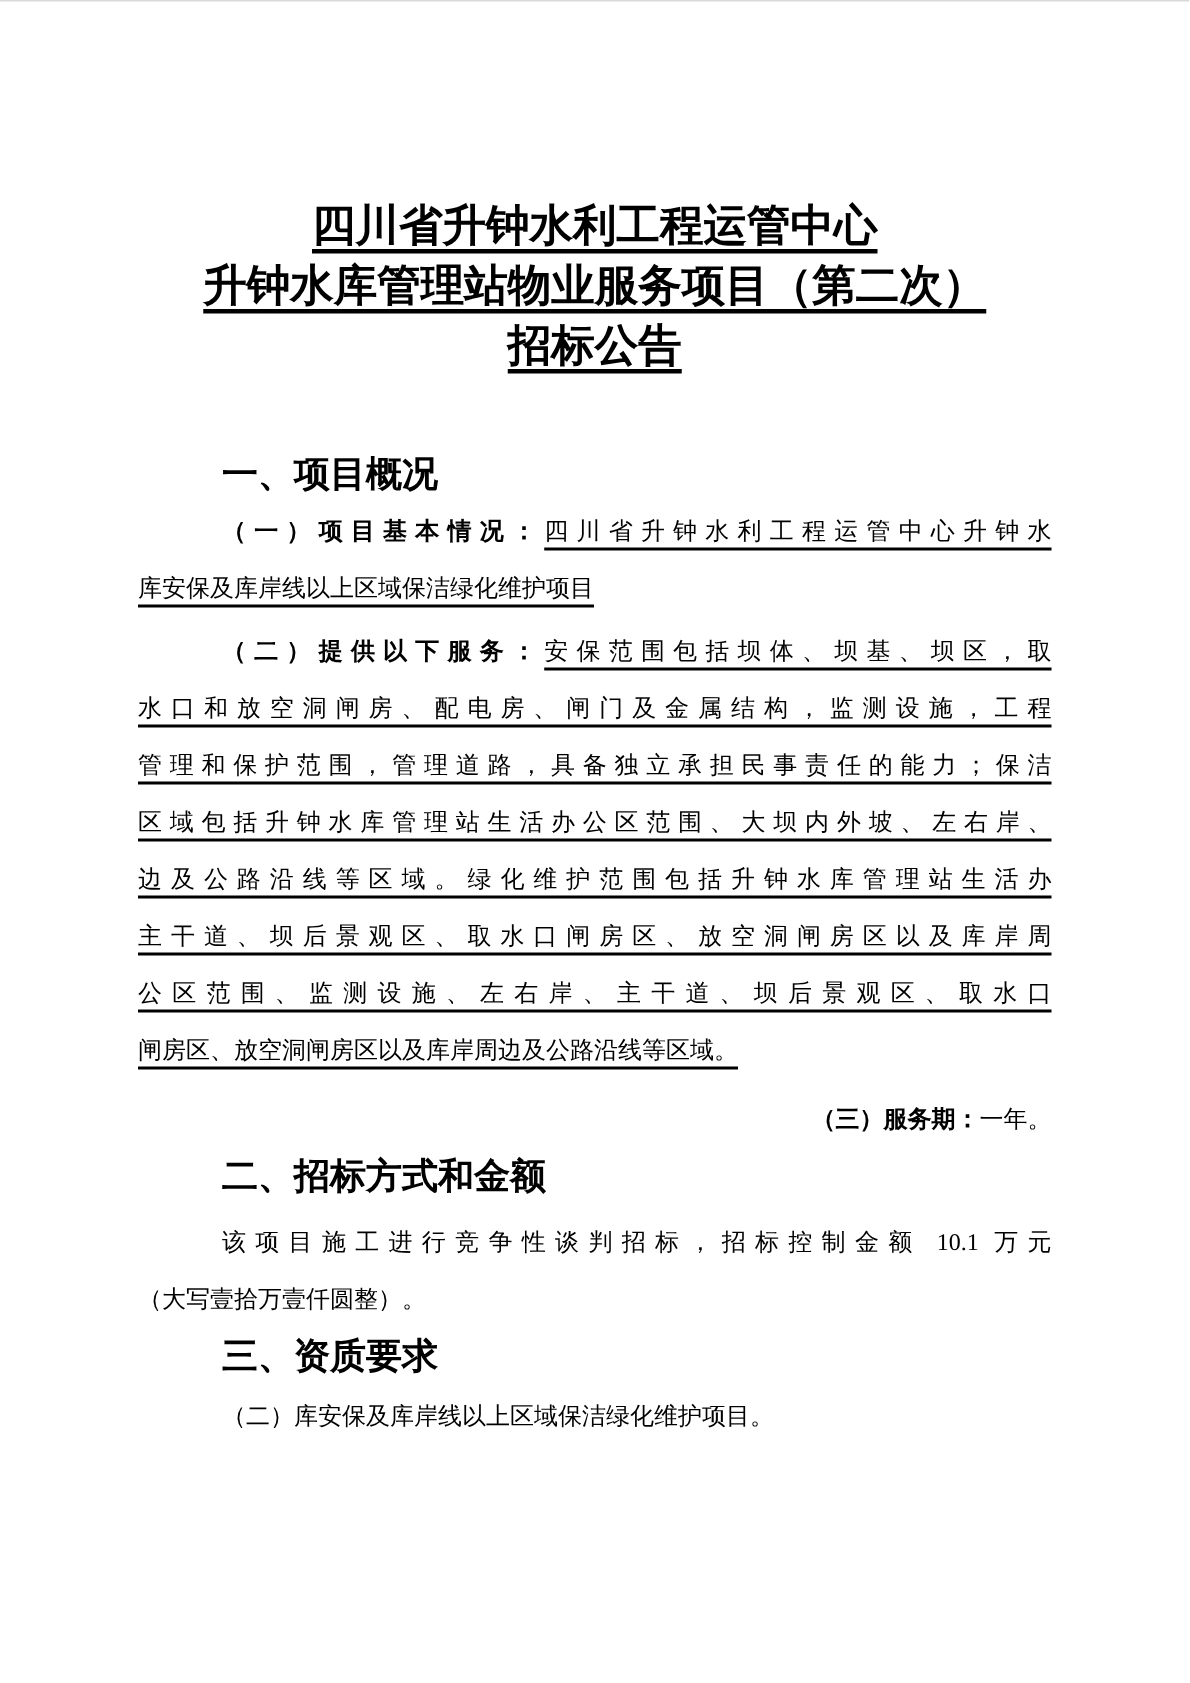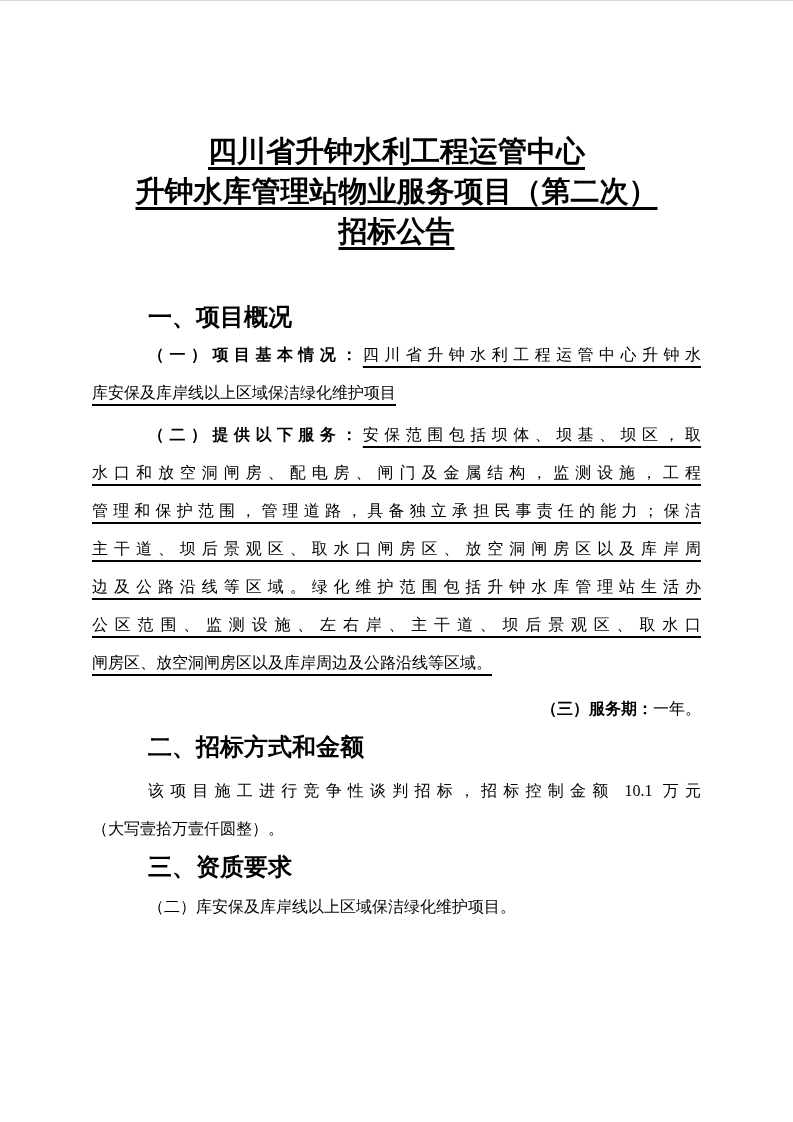--- a/index.html
+++ b/index.html
@@ -89,22 +89,23 @@
     <main>
 
       <div class="heading h1-first">一、项目概况</div>
 
       <div class="line just indent"><span class="lbl">（一）项目基本情况：</span><span class="u">四川省升钟水利工程运管中心升钟水</span></div>
       <div class="line"><span class="u">库安保及库岸线以上区域保洁绿化维护项目</span></div>
 
       <div class="line just indent mt4"><span class="lbl">（二）提供以下服务：</span><span class="u">安保范围包括坝体、坝基、坝区，取</span></div>
       <div class="line just"><span class="u">水口和放空洞闸房、配电房、闸门及金属结构，监测设施，工程</span></div>
       <div class="line just"><span class="u">管理和保护范围，管理道路，具备独立承担民事责任的能力；保洁</span></div>
+      <div class="line just"><span class="u">区域包括升钟水库管理站生活办公区范围、大坝内外坡、左右岸、</span></div>
+      <div class="line just"><span class="u">边及公路沿线等区域。绿化维护范围包括升钟水库管理站生活办</span></div>
       <div class="line just"><span class="u">主干道、坝后景观区、取水口闸房区、放空洞闸房区以及库岸周</span></div>
-      <div class="line just"><span class="u">边及公路沿线等区域。绿化维护范围包括升钟水库管理站生活办</span></div>
       <div class="line just"><span class="u">公区范围、监测设施、左右岸、主干道、坝后景观区、取水口</span></div>
       <div class="line"><span class="u">闸房区、放空洞闸房区以及库岸周边及公路沿线等区域。</span></div>
 
       <div class="line indent mt8"><span class="lbl">（三）服务期：</span><span>一年。</span></div>
 
       <div class="heading">二、招标方式和金额</div>
 
       <div class="line just indent mt6">该项目施工进行竞争性谈判招标，招标控制金额 10.1 万元</div>
       <div class="line">（大写壹拾万壹仟圆整）。</div>
 

